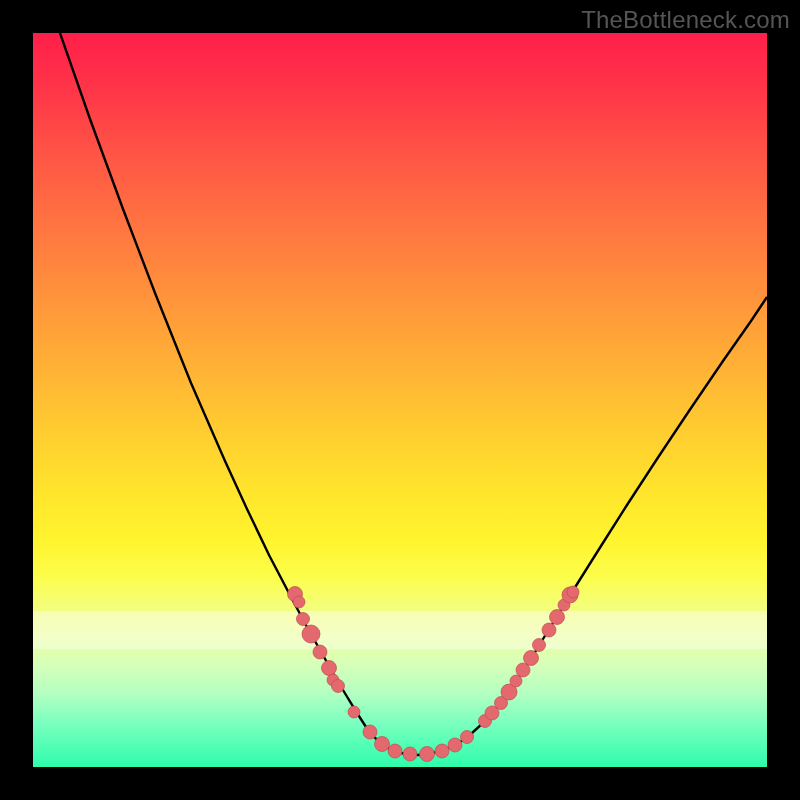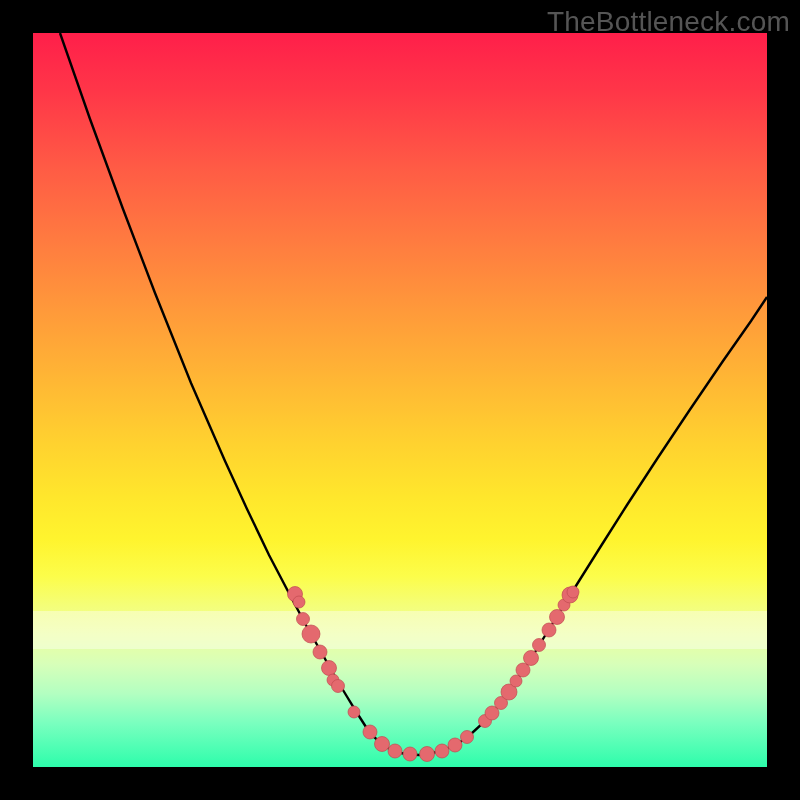--- a/index.html
+++ b/index.html
@@ -52,21 +52,21 @@
     width: 100%;
     height: 38px;
     background: rgba(255,255,255,0.40);
     pointer-events: none;
   }
   .watermark {
     position: absolute;
     top: 6px;
     right: 10px;
     color: #555;
-    font-size: 28px;
+    font-size: 24px;
     font-weight: 500;
     letter-spacing: 0.2px;
     user-select: none;
   }
   svg.overlay {
     position: absolute;
     left: 0;
     top: 0;
     width: 734px;
     height: 734px;

